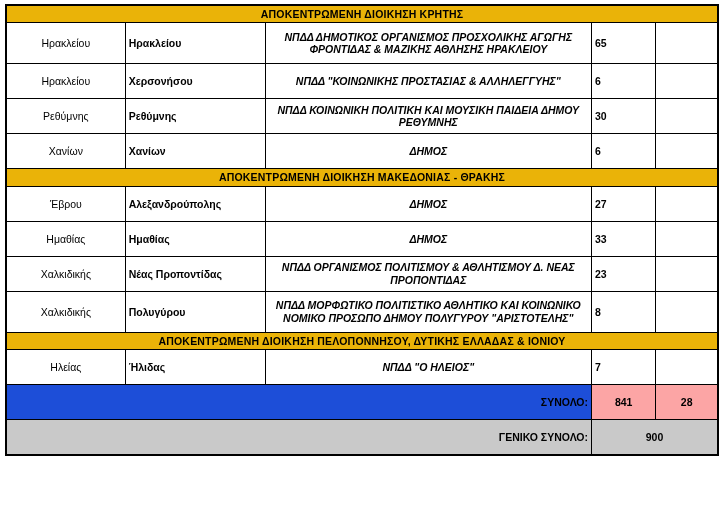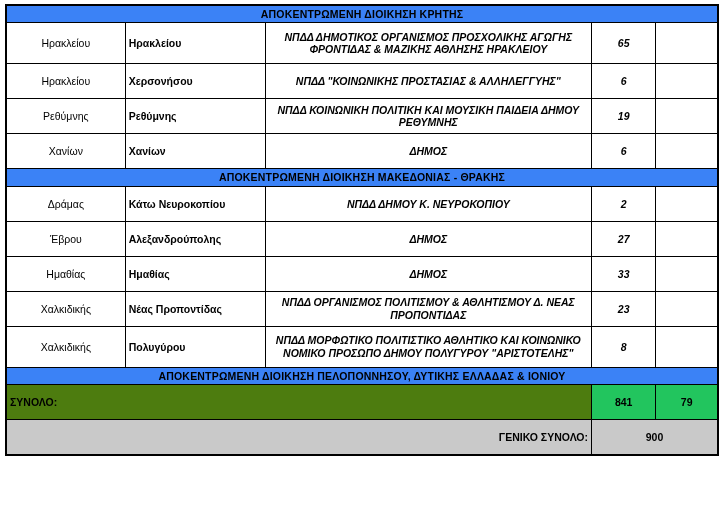--- a/index.html
+++ b/index.html
@@ -33,21 +33,21 @@
     line-height: 1.18;
   }
   
   col.c0 { width: 115px; }
   col.c1 { width: 135px; }
   col.c2 { width: 315px; }
   col.c3 { width: 62px; }
   col.c4 { width: 60px; }
 
   td.section {
-    background: #3b82f6;
+    background: #eab308;
     text-align: center;
     font-weight: bold;
     font-size: 12.5px;
     letter-spacing: 0.2px;
     padding: 3px 2px;
   }
   td.prefecture {
     text-align: center;
     font-size: 12px;
   }
@@ -59,39 +59,39 @@
   }
   td.entity {
     text-align: center;
     font-weight: bold;
     font-size: 9px;
     line-height: 1.25;
     padding: 3px 5px;
     font-style: italic;
   }
   td.num {
-    text-align: center;
+    text-align: left;
     font-weight: bold;
     font-size: 12px;
-    font-style: italic;
   }
   td.blank {
     background: #ffffff;
   }
   tr.rowh td { height: 30px; }
   tr.rowtall td { height: 36px; }
 
   td.total-label {
-    background: #4d7c0f;
+    background: #1d4ed8;
+    text-align: right;
     font-weight: bold;
     font-size: 11.5px;
     padding-right: 8px;
   }
   td.total-num {
-    background: #22c55e;
+    background: #fca5a5;
     text-align: center;
     font-weight: bold;
     font-size: 12.5px;
   }
   td.grand-label {
     background: #c9c9c9;
     text-align: right;
     font-weight: bold;
     font-size: 11.5px;
     padding-right: 8px;
@@ -131,39 +131,32 @@
           <td class="prefecture">Ηρακλείου</td>
           <td class="municipality">Χερσονήσου</td>
           <td class="entity ml">ΝΠΔΔ "ΚΟΙΝΩΝΙΚΗΣ ΠΡΟΣΤΑΣΙΑΣ &amp; ΑΛΛΗΛΕΓΓΥΗΣ"</td>
           <td class="num">6</td>
           <td class="blank"></td>
         </tr>
         <tr class="rowh">
           <td class="prefecture">Ρεθύμνης</td>
           <td class="municipality">Ρεθύμνης</td>
           <td class="entity ml">ΝΠΔΔ ΚΟΙΝΩΝΙΚΗ ΠΟΛΙΤΙΚΗ ΚΑΙ ΜΟΥΣΙΚΗ ΠΑΙΔΕΙΑ ΔΗΜΟΥ ΡΕΘΥΜΝΗΣ</td>
-          <td class="num">19</td>
+          <td class="num">30</td>
           <td class="blank"></td>
         </tr>
         <tr class="rowh">
           <td class="prefecture">Χανίων</td>
           <td class="municipality">Χανίων</td>
           <td class="entity ml">ΔΗΜΟΣ</td>
           <td class="num">6</td>
           <td class="blank"></td>
         </tr>
         <tr>
           <td class="section" colspan="5">ΑΠΟΚΕΝΤΡΩΜΕΝΗ ΔΙΟΙΚΗΣΗ ΜΑΚΕΔΟΝΙΑΣ - ΘΡΑΚΗΣ</td>
-        </tr>
-        <tr class="rowh">
-          <td class="prefecture">Δράμας</td>
-          <td class="municipality">Κάτω Νευροκοπίου</td>
-          <td class="entity ml">ΝΠΔΔ ΔΗΜΟΥ Κ. ΝΕΥΡΟΚΟΠΙΟΥ</td>
-          <td class="num">2</td>
-          <td class="blank"></td>
         </tr>
         <tr class="rowh">
           <td class="prefecture">Έβρου</td>
           <td class="municipality">Αλεξανδρούπολης</td>
           <td class="entity ml">ΔΗΜΟΣ</td>
           <td class="num">27</td>
           <td class="blank"></td>
         </tr>
         <tr class="rowh">
           <td class="prefecture">Ημαθίας</td>
@@ -183,23 +176,30 @@
           <td class="prefecture">Χαλκιδικής</td>
           <td class="municipality">Πολυγύρου</td>
           <td class="entity ml">ΝΠΔΔ ΜΟΡΦΩΤΙΚΟ ΠΟΛΙΤΙΣΤΙΚΟ ΑΘΛΗΤΙΚΟ ΚΑΙ ΚΟΙΝΩΝΙΚΟ ΝΟΜΙΚΟ ΠΡΟΣΩΠΟ ΔΗΜΟΥ ΠΟΛΥΓΥΡΟΥ "ΑΡΙΣΤΟΤΕΛΗΣ"</td>
           <td class="num">8</td>
           <td class="blank"></td>
         </tr>
         <tr>
           <td class="section" colspan="5">ΑΠΟΚΕΝΤΡΩΜΕΝΗ ΔΙΟΙΚΗΣΗ ΠΕΛΟΠΟΝΝΗΣΟΥ, ΔΥΤΙΚΗΣ ΕΛΛΑΔΑΣ &amp; ΙΟΝΙΟΥ</td>
         </tr>
         <tr class="rowh">
+          <td class="prefecture">Ηλείας</td>
+          <td class="municipality">Ήλιδας</td>
+          <td class="entity ml">ΝΠΔΔ "Ο ΗΛΕΙΟΣ"</td>
+          <td class="num">7</td>
+          <td class="blank"></td>
+        </tr>
+        <tr class="rowh">
           <td class="total-label" colspan="3">ΣΥΝΟΛΟ:</td>
           <td class="total-num">841</td>
-          <td class="total-num">79</td>
+          <td class="total-num">28</td>
         </tr>
         <tr class="rowh">
           <td class="grand-label" colspan="3">ΓΕΝΙΚΟ ΣΥΝΟΛΟ:</td>
           <td class="grand-num" colspan="2">900</td>
         </tr>
       </tbody>
   </table>
 </div>
 
 </body></html>

